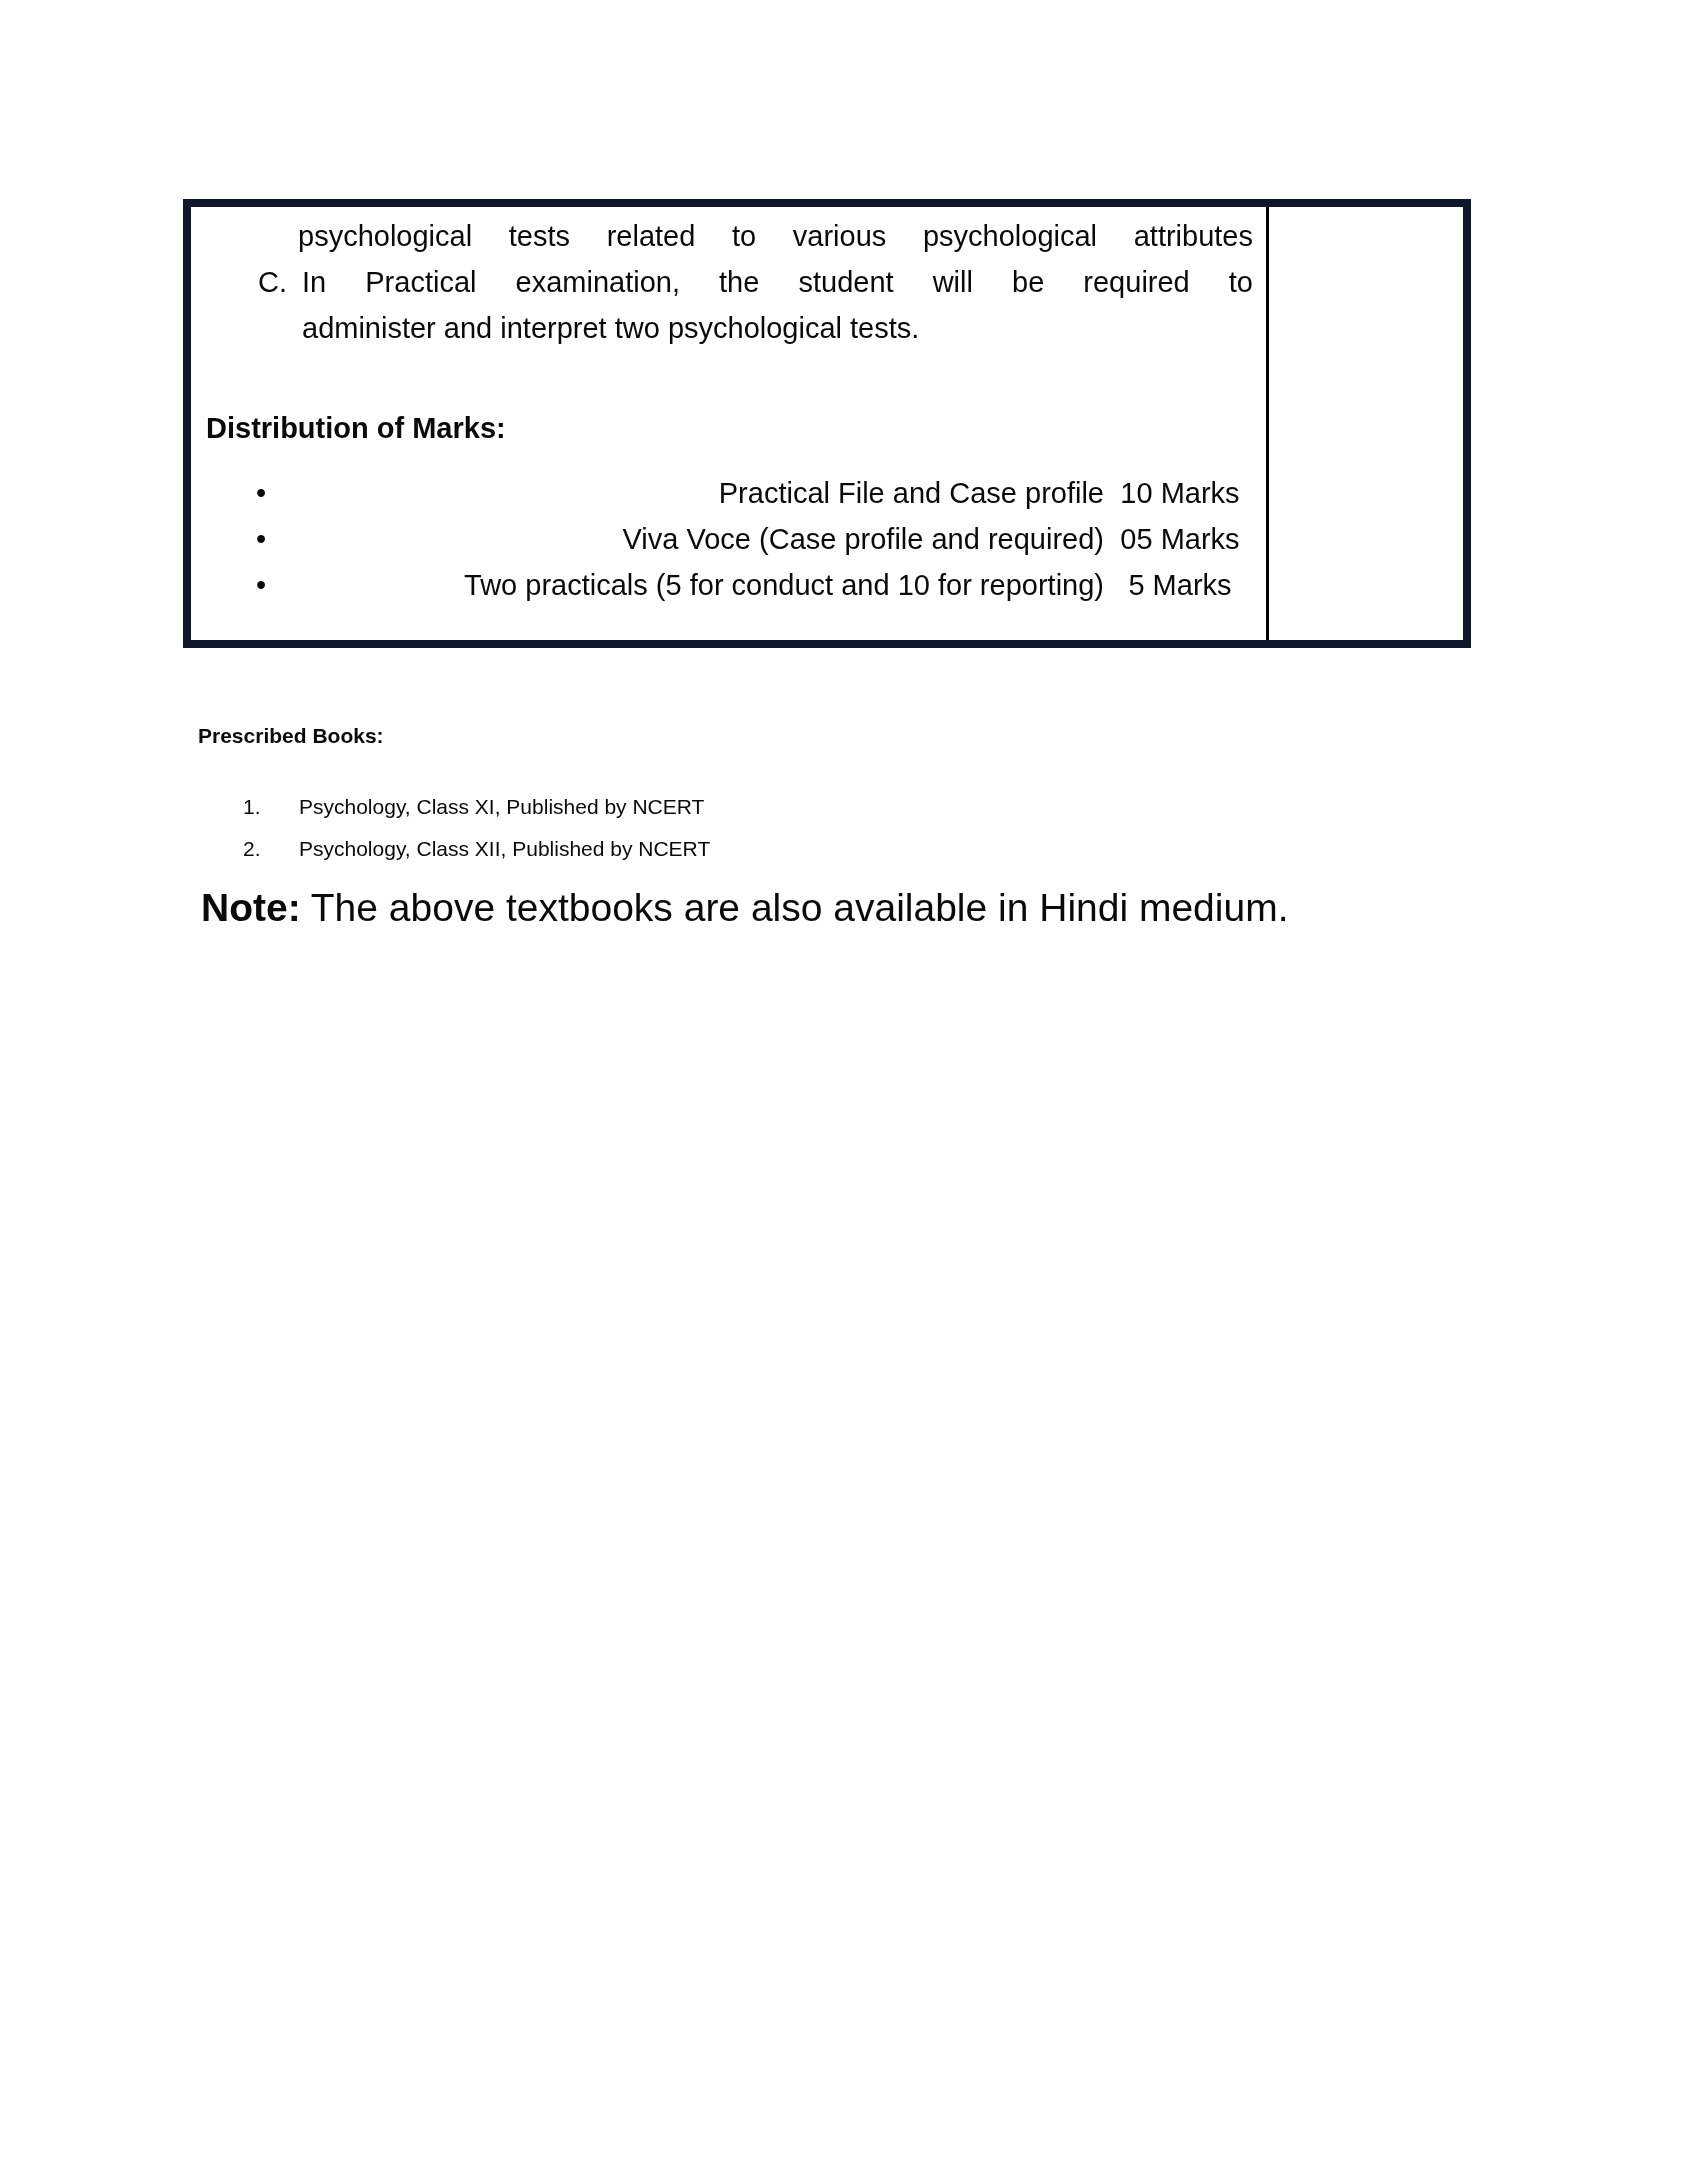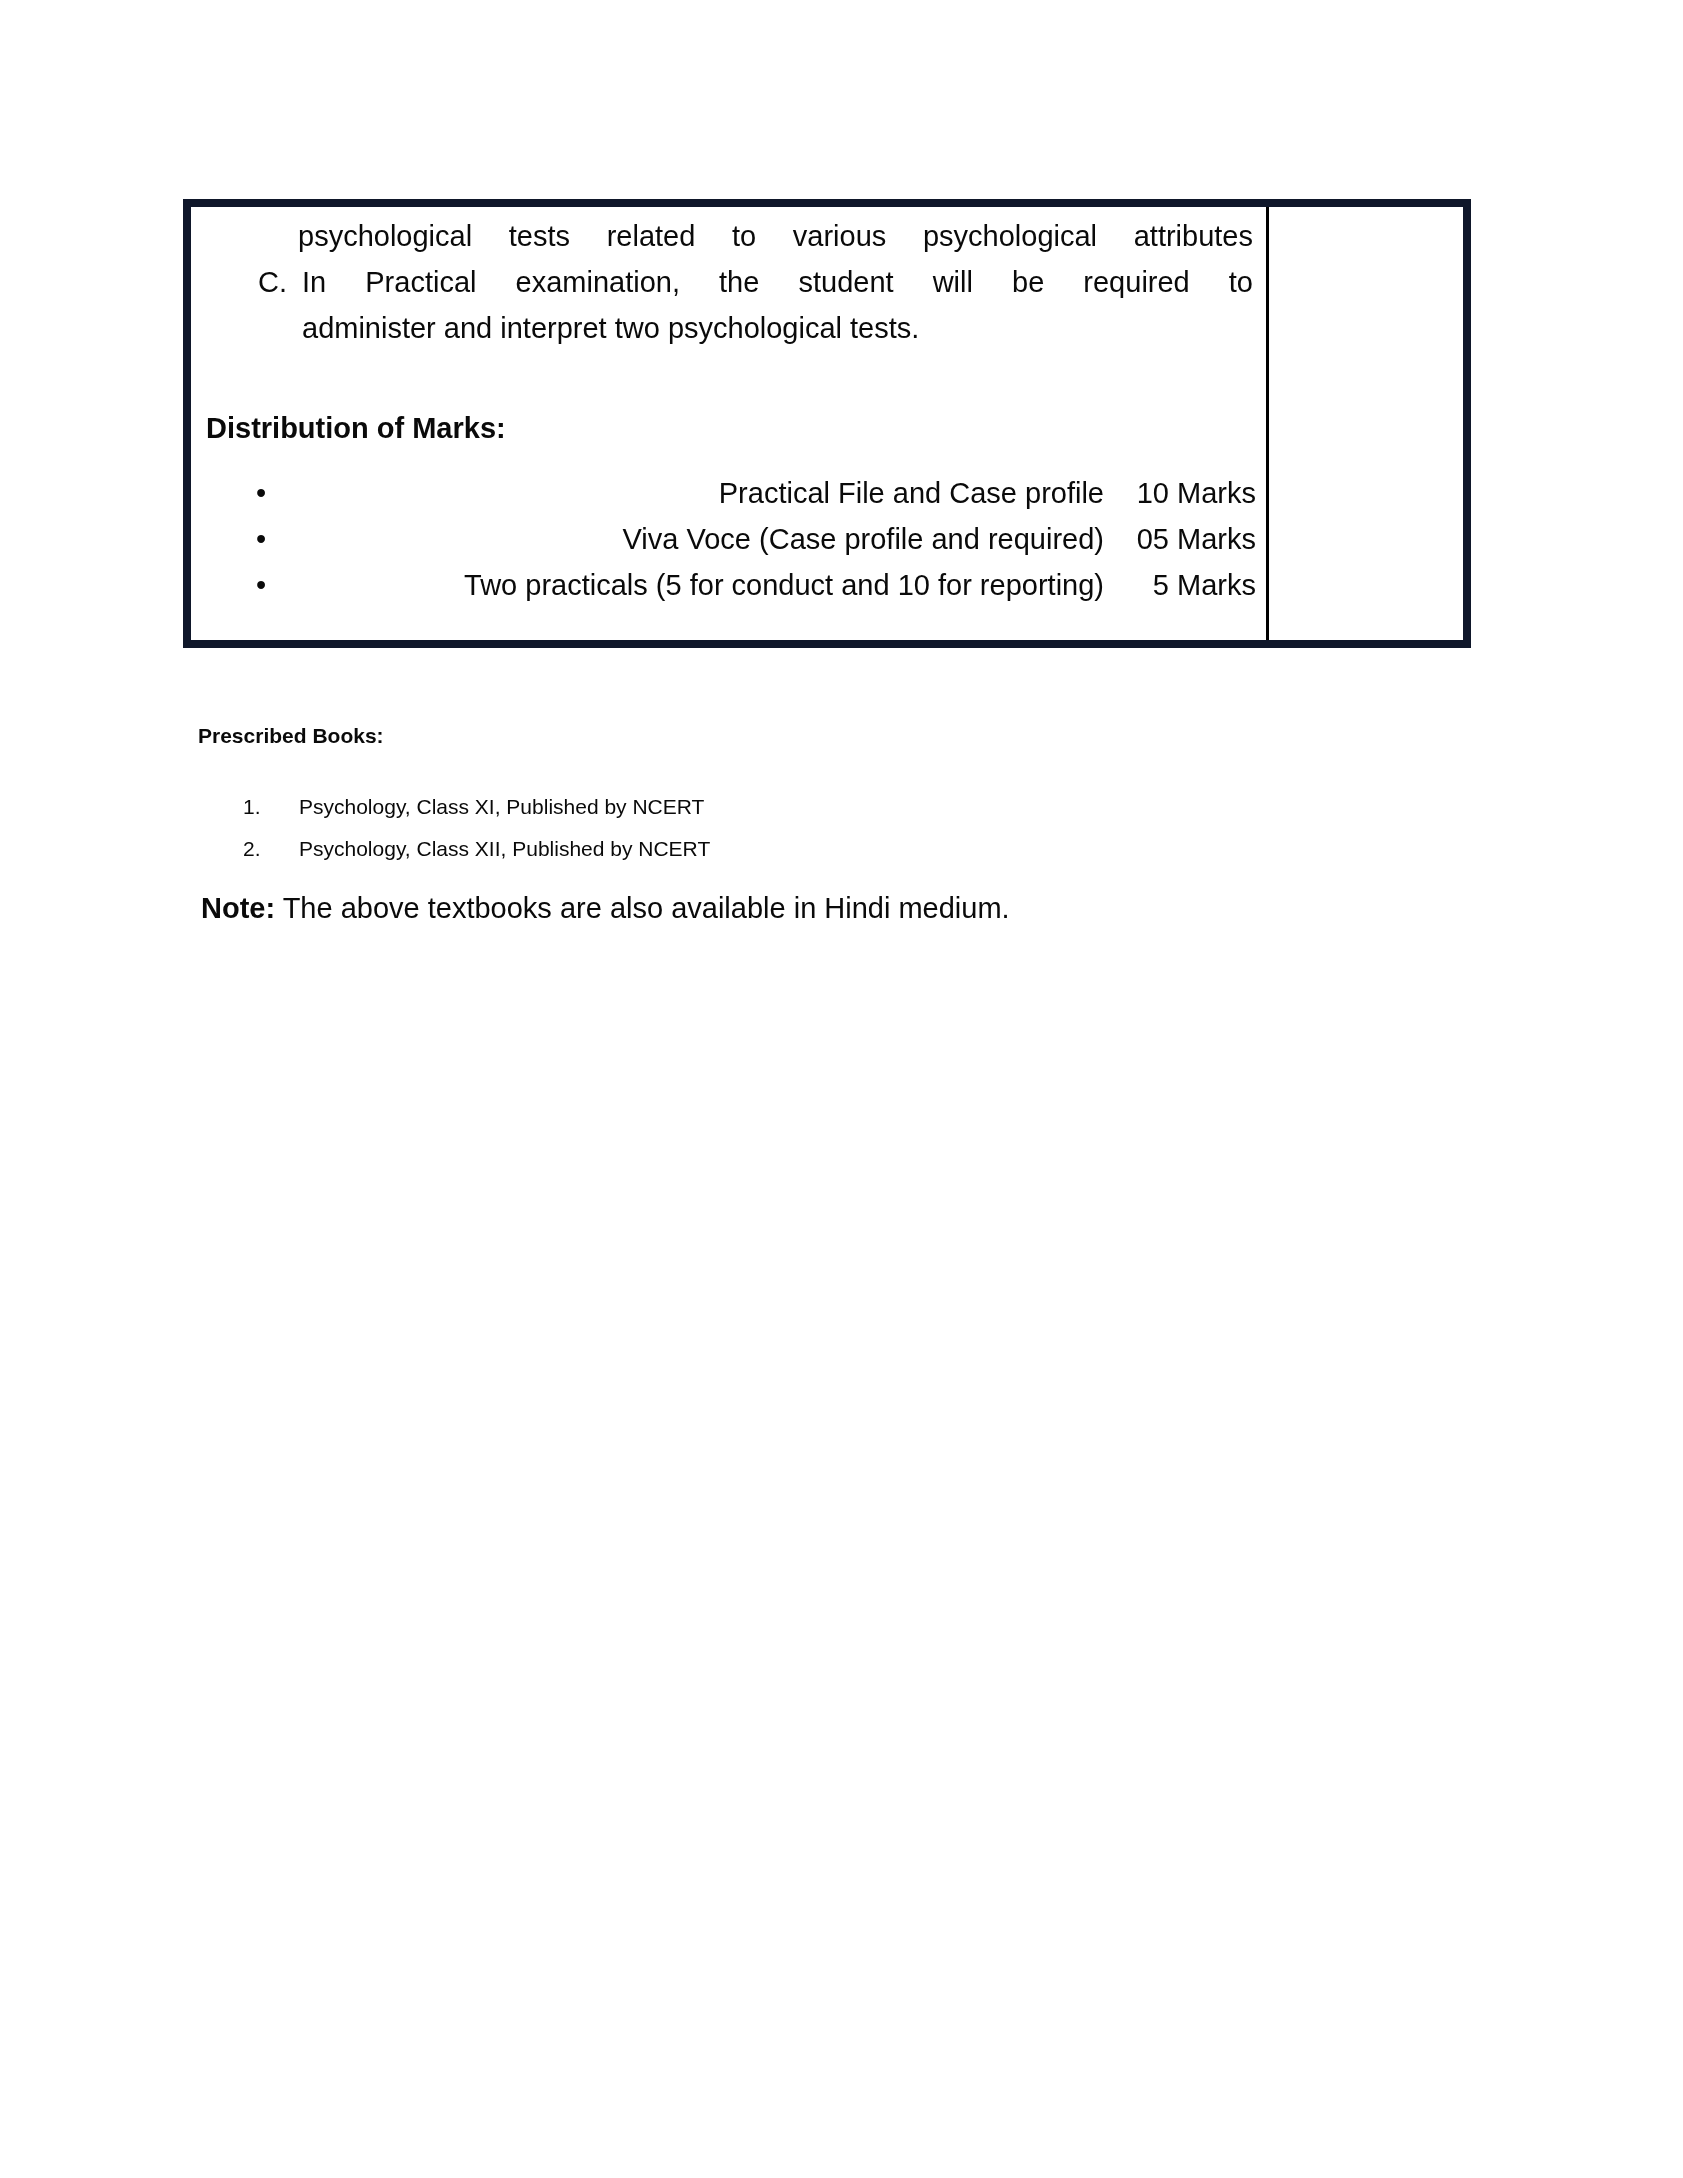--- a/index.html
+++ b/index.html
@@ -38,35 +38,35 @@
   .c-marker{width:44px;flex:0 0 44px;}
   .c-text{width:951px;}
 
   .para-gap{height:54px;}
 
   .marks-heading{font-weight:bold;margin-bottom:19px;}
 
   .marks-row{display:flex;margin-left:50px;}
   .bullet{width:49px;flex:0 0 49px;font-size:29px;}
   .marks-label{flex:1;text-align:right;}
-  .marks-value{width:152px;flex:0 0 152px;text-align:right;}
+  .marks-value{width:152px;flex:0 0 152px;text-align:center;}
 
   
   .books-section{
     position:absolute;left:198px;top:713px;width:1287px;
     font-size:21px;line-height:46px;
   }
   .books-heading{font-weight:bold;}
   .books-list{margin-top:27px;line-height:42px;}
   .book-item{display:flex;margin-left:45px;}
   .book-number{width:56px;flex:0 0 56px;}
 
   .note-line{
     position:absolute;left:201px;top:885px;width:1287px;
-    font-size:29px;line-height:46px;
+    font-size:39px;line-height:46px;
   }
   .note-label{font-weight:bold;}
 </style>
 </head>
 <body>
 
 <div class="page">
 
   <div class="doc-table">
 

